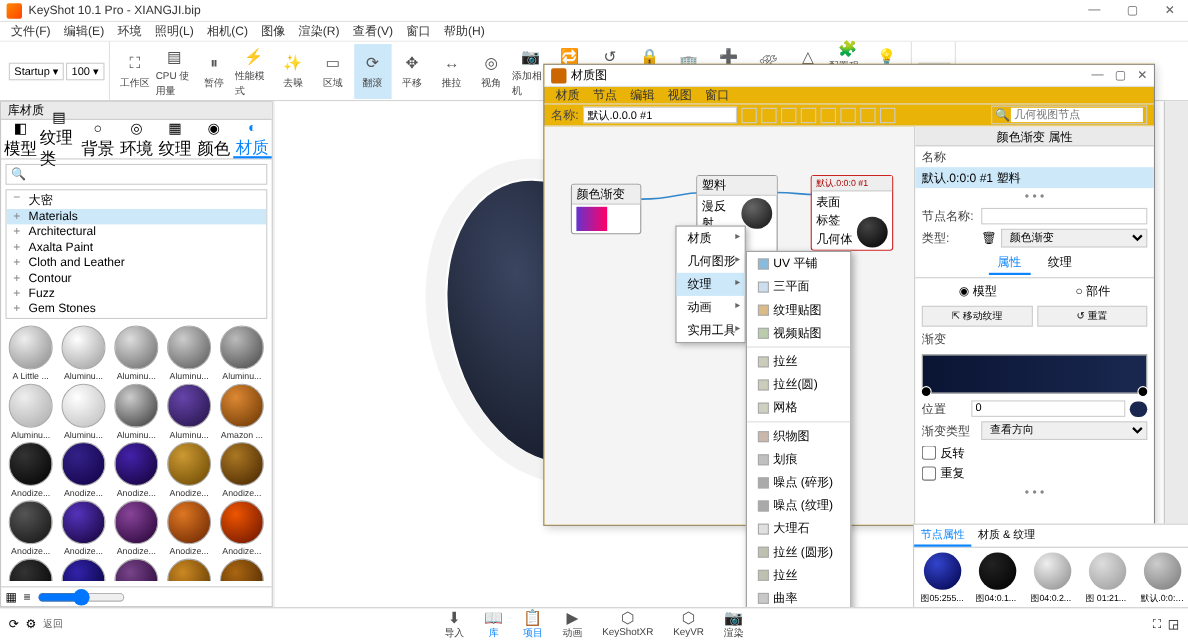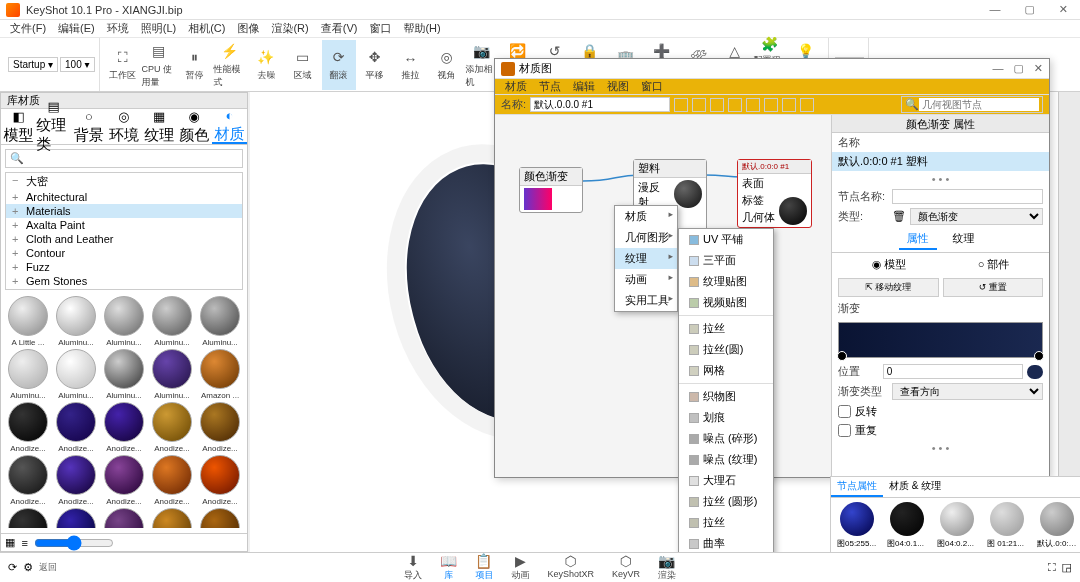--- a/index.html
+++ b/index.html
@@ -279,22 +279,22 @@
         <span class="ic">◐</span>
         <span class="lb">材质</span>
       </div>
     </div>
   <div class="lib-search">
     <span>🔍</span>
     <input placeholder="" style="">
   </div>
   <div class="lib-tree" id="lib-tree">
       <div class="tn root">大密</div>
+      <div class="tn sel">Materials</div>
       <div class="tn ">Architectural</div>
-      <div class="tn sel">Materials</div>
       <div class="tn ">Axalta Paint</div>
       <div class="tn ">Cloth and Leather</div>
       <div class="tn ">Contour</div>
       <div class="tn ">Fuzz</div>
       <div class="tn ">Gem Stones</div>
     </div>
   <div class="mat-grid" id="mat-grid">
       <div class="mat-item">
         <div class="mat-sphere" style="background:radial-gradient(circle at 35% 30%,#eee,#888)"></div>
         <div class="mat-lbl">A Little ...</div>

